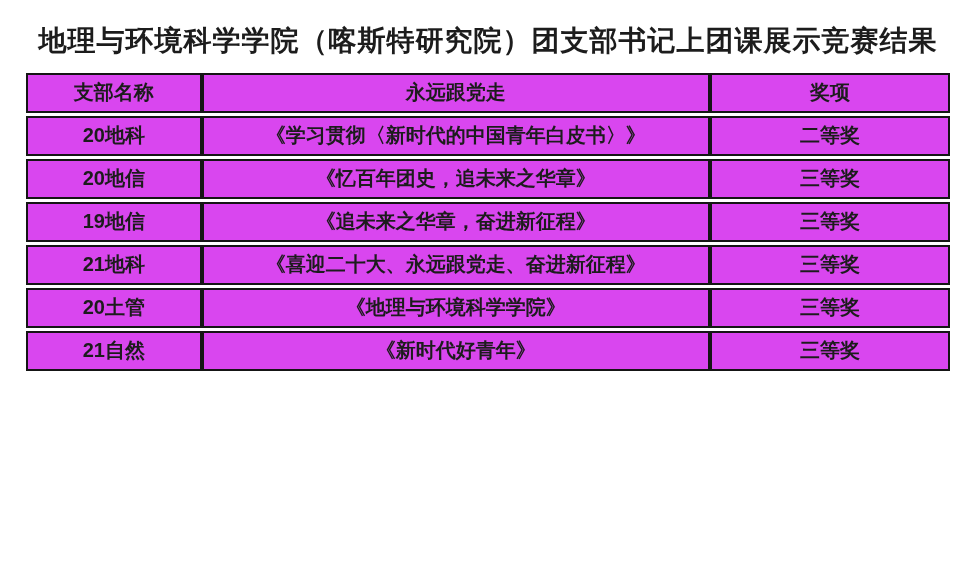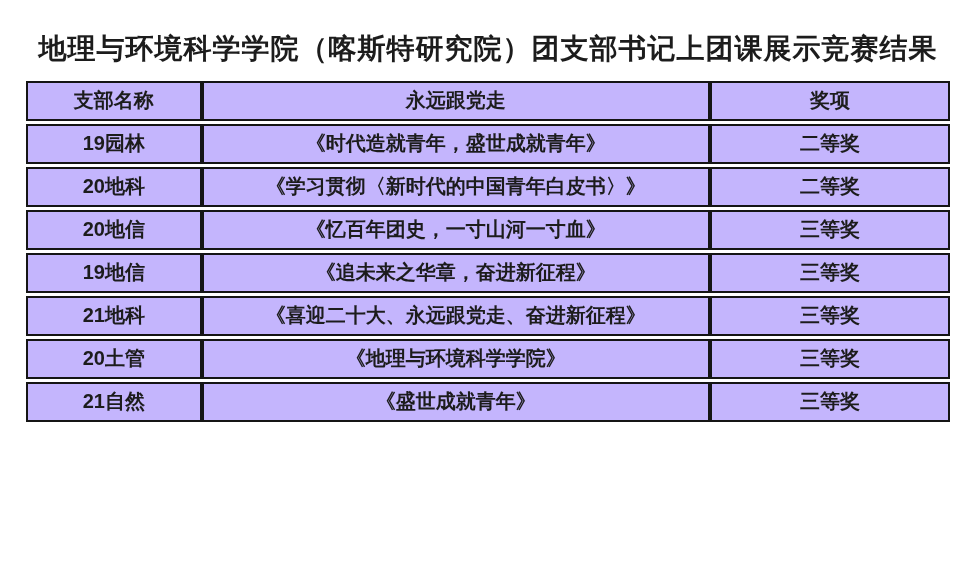--- a/index.html
+++ b/index.html
@@ -10,21 +10,21 @@
   }
   .page {
     position: relative;
     width: 976px;
     height: 568px;
     background: #ffffff;
     overflow: hidden;
     box-sizing: border-box;
   }
   .doc-title {
-    margin: 12px;
+    margin: 4px;
     padding-top: 20px;
     text-align: center;
     font-size: 28px;
     font-weight: 700;
     color: #1c1c1c;
     letter-spacing: 1px;
     line-height: 1.2;
   }
   table.results {
     border-collapse: separate;
@@ -39,21 +39,21 @@
   table.results th,
   table.results td {
     border: 2px solid #151515;
     text-align: center;
     vertical-align: middle;
     height: 34px;
     padding: 1px 20px;
     font-size: 20px;
     font-weight: 600;
     color: #1c1c1c;
-    background: #c4b5fd;
+    background: #d946ef;
     line-height: 1.25;
     overflow: hidden;
     white-space: nowrap;
   }
   table.results th {
     font-weight: 600;
   }
   td.award-cell {
     color: var(--award-red, #B22222);
   }
@@ -76,35 +76,30 @@
         <th>支部名称</th>
         <th>永远跟党走</th>
         <th>奖项</th>
       </tr>
     </thead>
     <tbody id="results-body">
 
 
 
 
-    <tr>
-      <td>19园林</td>
-      <td>《时代造就青年，盛世成就青年》</td>
-      <td class="award-cell">二等奖</td>
-    </tr>
 
     <tr>
       <td>20地科</td>
       <td>《学习贯彻〈新时代的中国青年白皮书〉》</td>
       <td class="award-cell">二等奖</td>
     </tr>
 
     <tr>
       <td>20地信</td>
-      <td>《忆百年团史，一寸山河一寸血》</td>
+      <td>《忆百年团史，追未来之华章》</td>
       <td class="award-cell">三等奖</td>
     </tr>
 
     <tr>
       <td>19地信</td>
       <td>《追未来之华章，奋进新征程》</td>
       <td class="award-cell">三等奖</td>
     </tr>
 
     <tr>
@@ -114,19 +109,19 @@
     </tr>
 
     <tr>
       <td>20土管</td>
       <td>《地理与环境科学学院》</td>
       <td class="award-cell">三等奖</td>
     </tr>
 
     <tr>
       <td>21自然</td>
-      <td>《盛世成就青年》</td>
+      <td>《新时代好青年》</td>
       <td class="award-cell">三等奖</td>
     </tr>
   </tbody>
   </table>
 
 </div>
 
 </body></html>

